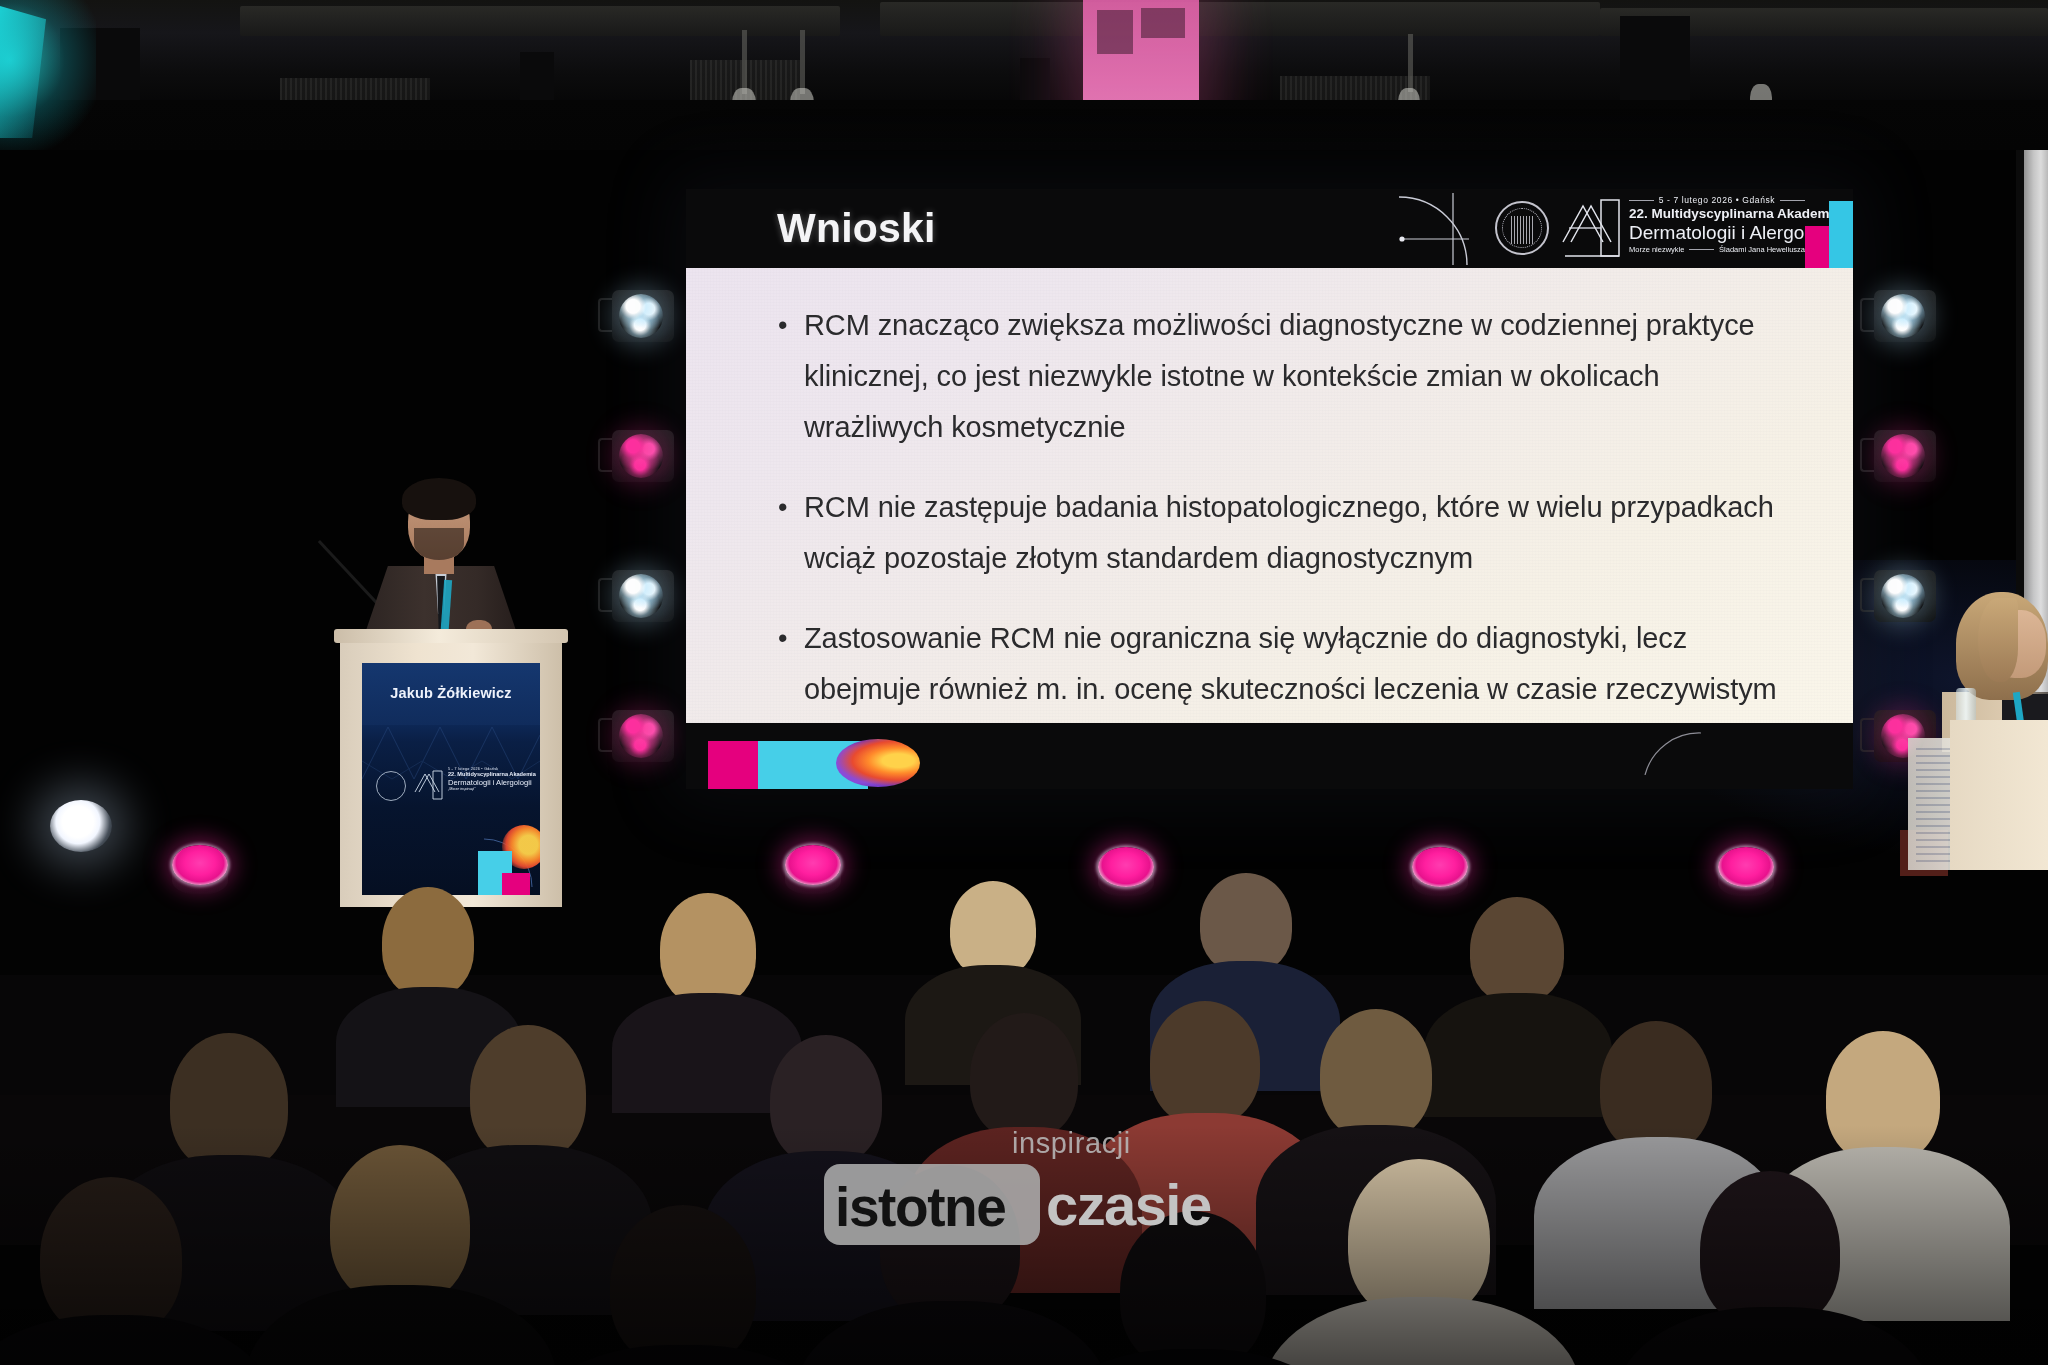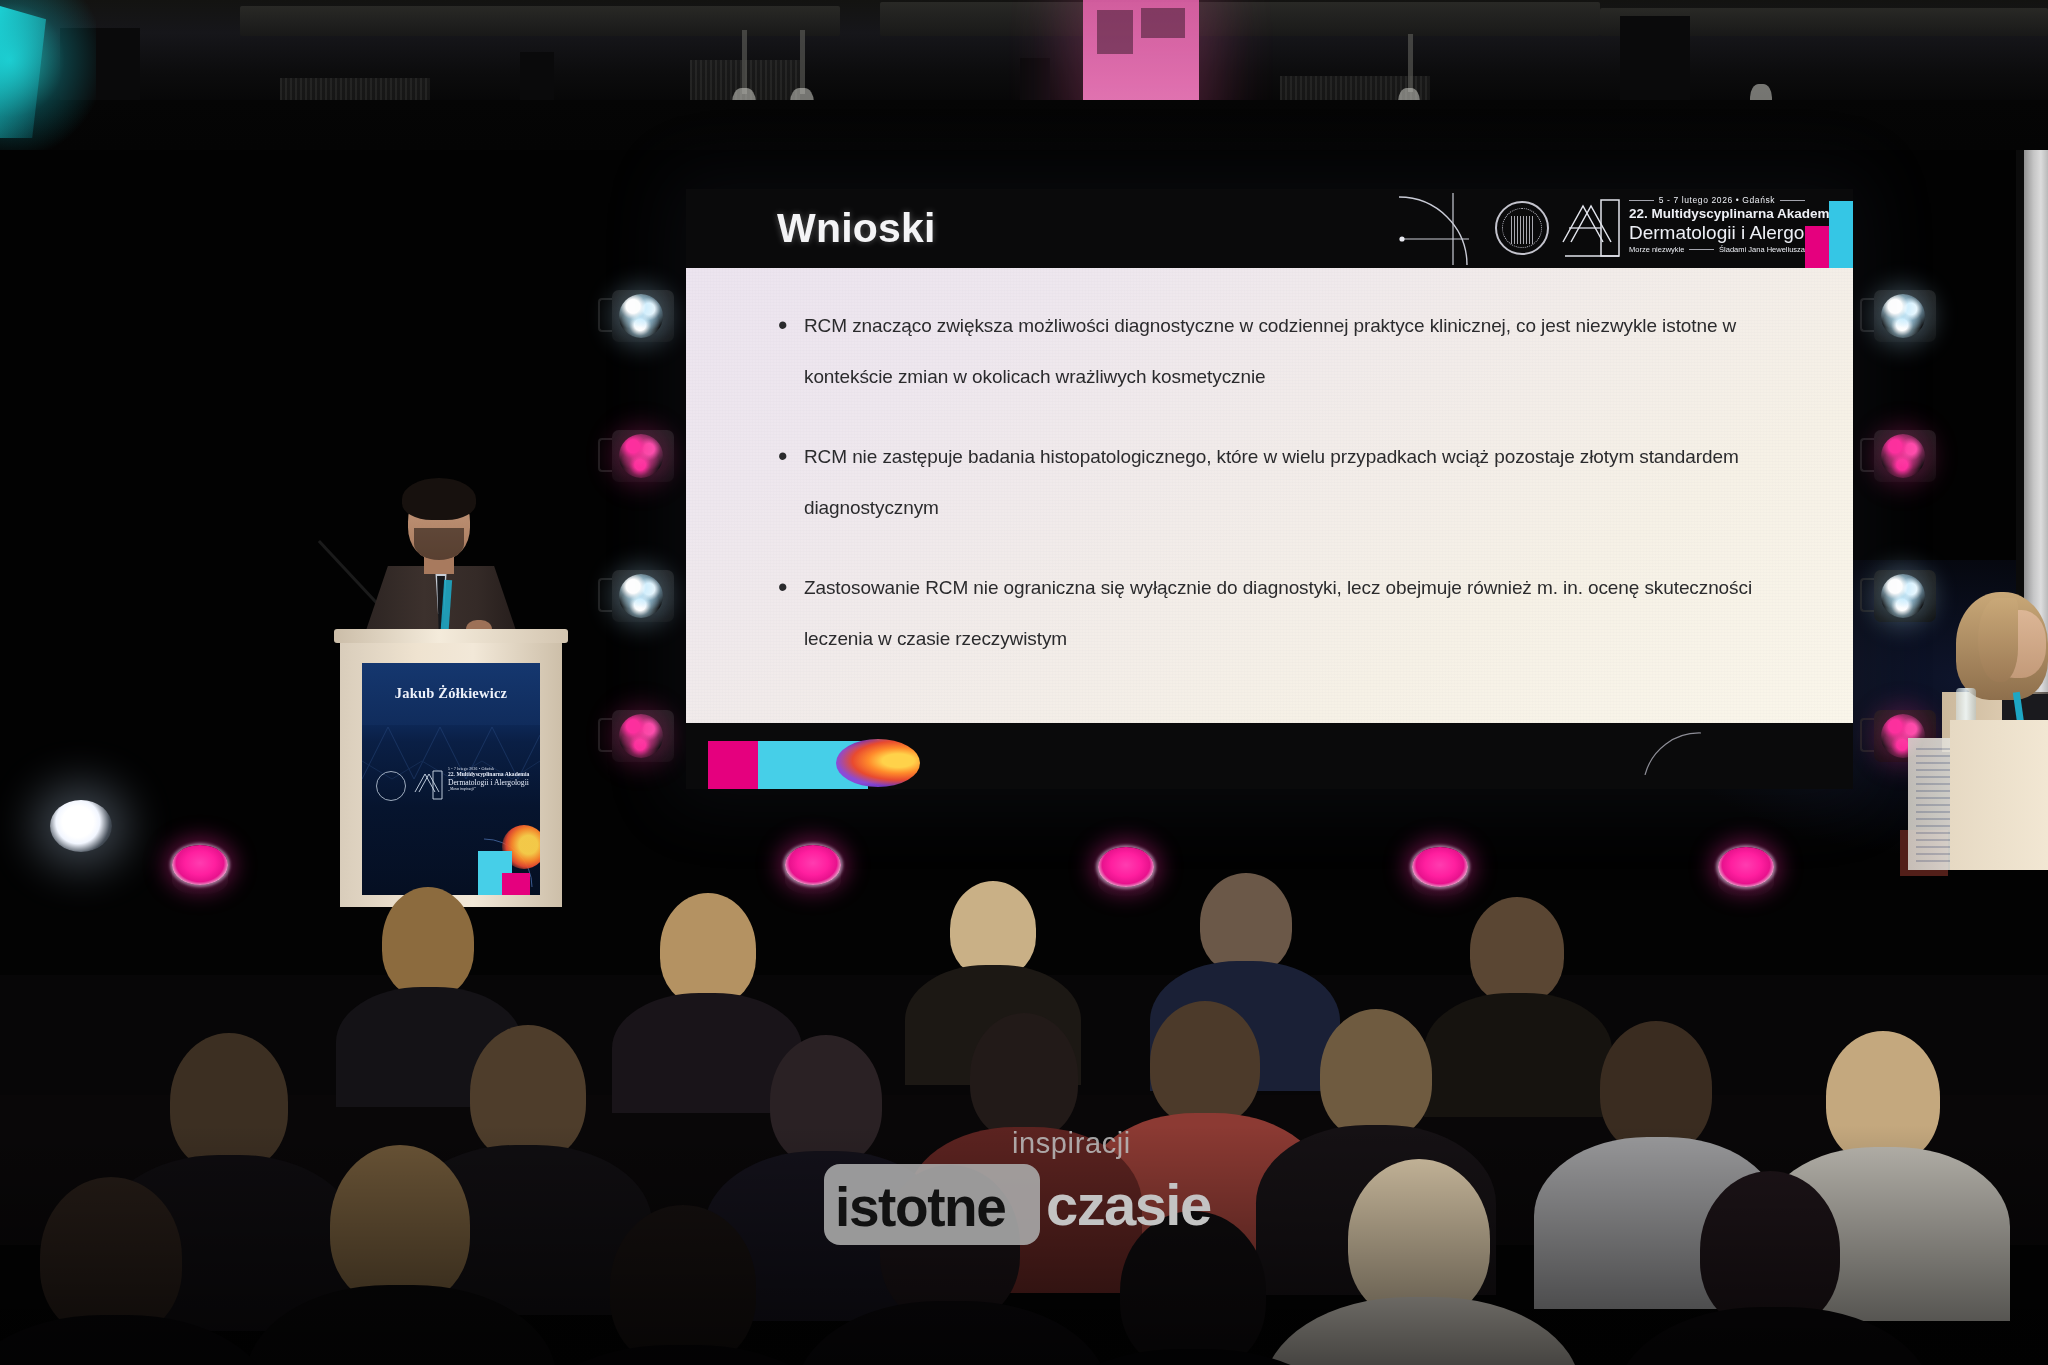--- a/index.html
+++ b/index.html
@@ -115,38 +115,38 @@
   
   .slide-body{position:absolute;left:0px;top:79px;width:1167px;height:455px;
     background:
       linear-gradient(150deg,#ece4ef 0%,#eee7ee 22%,#f2ece9 48%,#f6f1e6 72%,#faf6ea 100%);
   }
   .slide-body:after{content:"";position:absolute;inset:0;opacity:.20;
     background:repeating-linear-gradient(0deg,rgba(120,120,140,.10) 0 1px,transparent 1px 3px),
                repeating-linear-gradient(90deg,rgba(120,120,140,.09) 0 1px,transparent 1px 3px);}
   ul.bullets{position:absolute;left:92px;top:32px;width:1000px;list-style:none;}
   ul.bullets li{position:relative;padding-left:26px;margin-bottom:29px;
-    font-size:19px;line-height:51px;color:#2a2a2c;letter-spacing:-.1px;}
+    font-size:29px;line-height:51px;color:#2a2a2c;letter-spacing:-.1px;}
   ul.bullets li:before{content:"•";position:absolute;left:0;top:0;font-size:27px;color:#2a2a2c;}
 
   
   .slide-foot{position:absolute;left:0;bottom:0;width:1167px;height:66px;background:#0a0a0b;}
   .deco-magenta{position:absolute;left:22px;bottom:0px;width:50px;height:48px;background:#e5007e;}
   .deco-cyan{position:absolute;left:72px;bottom:0px;width:110px;height:48px;background:#46cfe8;}
   .deco-orb{position:absolute;left:150px;bottom:2px;width:84px;height:48px;border-radius:50%;
     background:
       radial-gradient(ellipse at 74% 45%,#ffd24a 0 18%,#ff8a2b 34%,#e84a2f 52%,rgba(0,0,0,0) 70%),
       radial-gradient(ellipse at 30% 55%,#8a4bd8 0 46%,#6a35c0 66%,rgba(0,0,0,0) 80%),
       linear-gradient(90deg,#7e46d2,#ff9a2e);}
   .deco-arc{position:absolute;right:150px;bottom:14px;width:60px;height:44px;}
 
   
   .lectern{position:absolute;left:340px;top:637px;width:222px;height:270px;
     background:linear-gradient(90deg,#d9cdbb,#efe3d0 35%,#f2e8d8 60%,#cdbfa9);
-    border-radius:3px 3px 0 0;font-family:Liberation Serif, serif;}
+    border-radius:3px 3px 0 0;}
   .lectern-top{position:absolute;left:-6px;top:-8px;width:234px;height:14px;
     background:linear-gradient(90deg,#cbbda8,#f4ebdb 45%,#d3c5b0);border-radius:3px;}
   .lectern-panel{position:absolute;left:22px;top:26px;width:178px;height:232px;
     background:linear-gradient(180deg,#0e2c5e 0%,#11336d 16%,#0a1f45 34%,#06142e 62%,#050f22 100%);
     overflow:hidden;}
   .lp-name{position:absolute;left:0;top:22px;width:100%;text-align:center;
     color:#eef2fb;font-size:14.5px;font-weight:bold;letter-spacing:.2px;}
   .lp-band{position:absolute;left:0;top:0;width:100%;height:62px;
     background:linear-gradient(180deg,#15376f,#102c5c);}
   .lp-mesh{position:absolute;left:0;top:58px;width:100%;height:60px;opacity:.45;}

